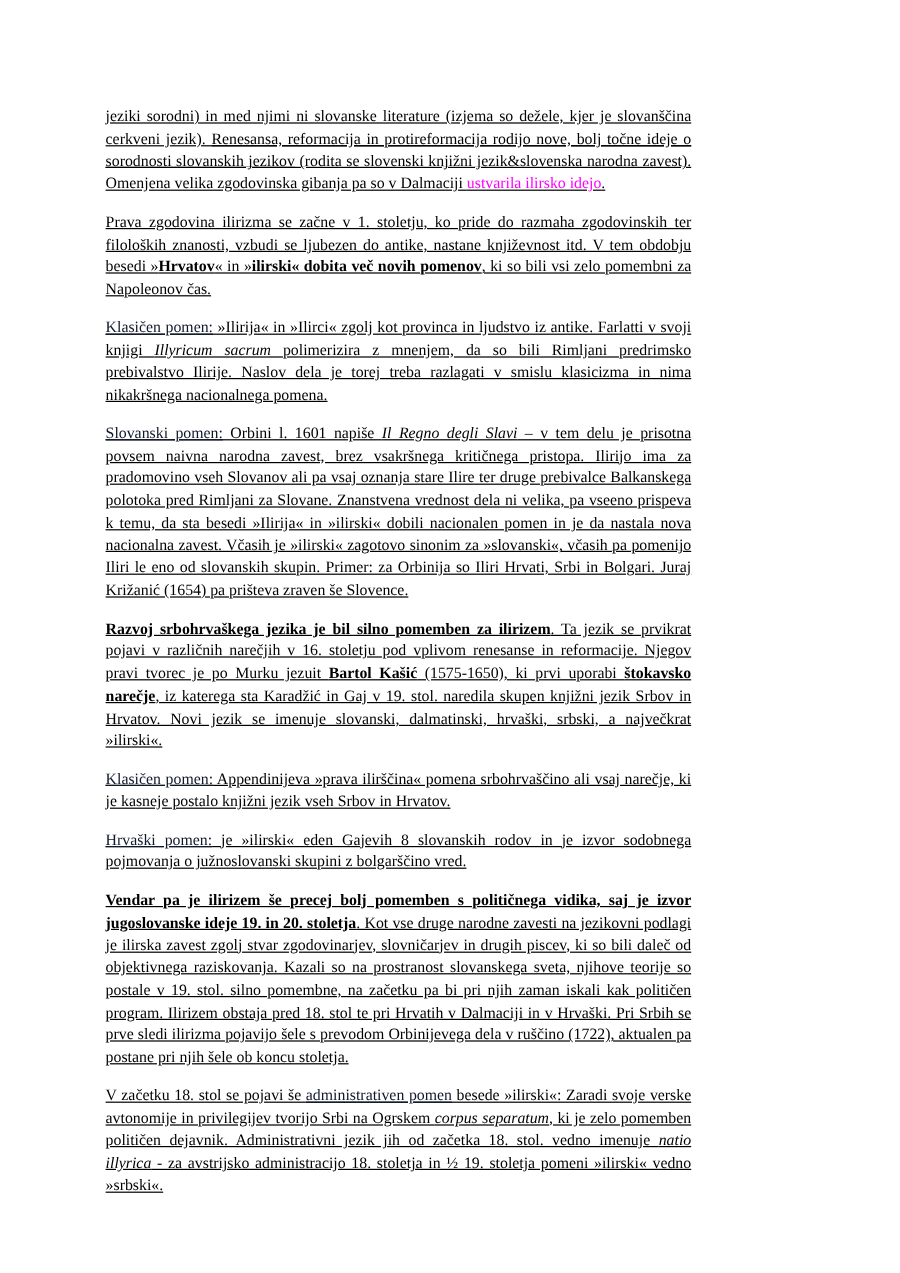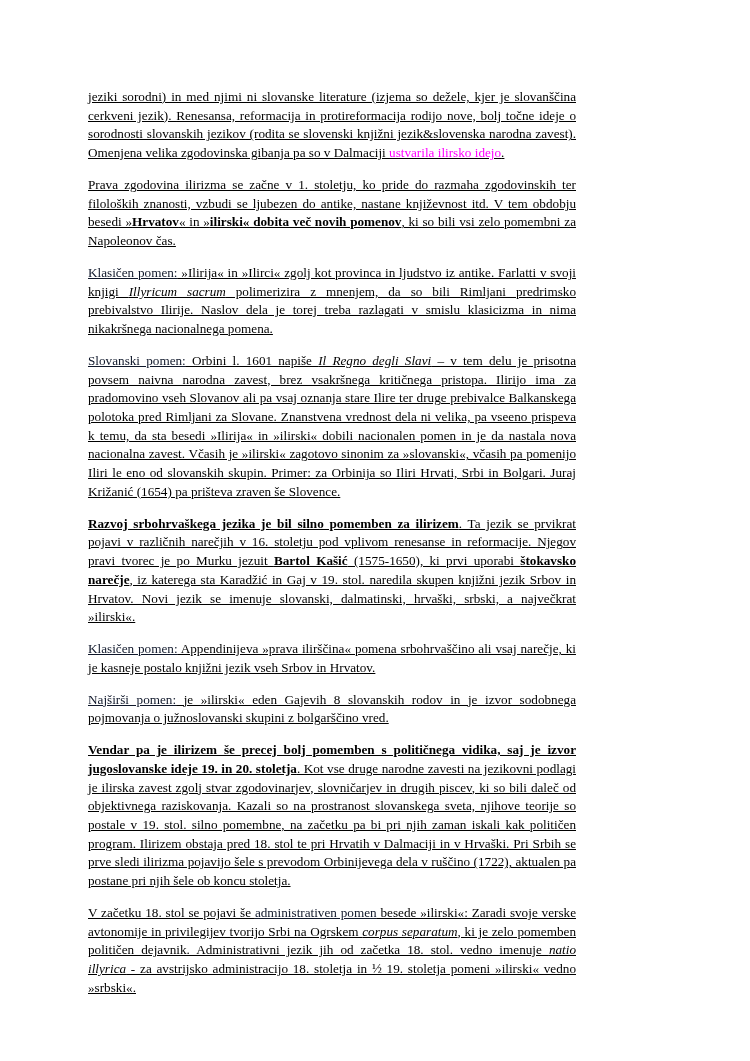--- a/index.html
+++ b/index.html
@@ -42,17 +42,17 @@
 <body>
 
 <div class="page">
   <div id="body-text">
       <p><span>jeziki sorodni) in med njimi ni slovanske literature (izjema so dežele, kjer je slovanščina cerkveni jezik). </span><span class="u">Renesansa, reformacija in protireformacija rodijo nove, bolj točne ideje o sorodnosti slovanskih jezikov</span><span> (rodita se slovenski knjižni jezik&amp;slovenska narodna zavest). Omenjena velika zgodovinska gibanja pa so v Dalmaciji </span><span class="magenta">ustvarila ilirsko idejo</span><span>.</span></p>
       <p><span>Prava zgodovina ilirizma se začne v 1. stoletju, ko pride do razmaha zgodovinskih ter filoloških znanosti, vzbudi se ljubezen do antike, nastane književnost itd. V tem obdobju besedi »</span><span class="b">Hrvatov</span><span>« in »</span><span class="b">ilirski« dobita več novih pomenov</span><span>, ki so bili vsi zelo pomembni za Napoleonov čas.</span></p>
       <p><span class="pink-label">Klasičen pomen:</span><span> »Ilirija« in »Ilirci« zgolj kot provinca in ljudstvo iz antike. Farlatti v svoji knjigi </span><span class="i">Illyricum sacrum</span><span> polimerizira z mnenjem, da so bili Rimljani predrimsko prebivalstvo Ilirije. Naslov dela je torej treba razlagati v smislu klasicizma in nima nikakršnega nacionalnega pomena.</span></p>
       <p><span class="pink-label">Slovanski pomen:</span><span> Orbini l. 1601 napiše </span><span class="i">Il Regno degli Slavi</span><span> – v tem delu je prisotna povsem naivna narodna zavest, brez vsakršnega kritičnega pristopa. Ilirijo ima za pradomovino vseh Slovanov ali pa vsaj oznanja stare Ilire ter druge prebivalce Balkanskega polotoka pred Rimljani za Slovane. Znanstvena vrednost dela ni velika, pa vseeno prispeva k temu, da sta besedi »Ilirija« in »ilirski« dobili nacionalen pomen in je da nastala nova nacionalna zavest. Včasih je »ilirski« zagotovo sinonim za »slovanski«, včasih pa pomenijo Iliri le eno od slovanskih skupin. Primer: za Orbinija so Iliri Hrvati, Srbi in Bolgari. Juraj Križanić (1654) pa prišteva zraven še Slovence.</span></p>
       <p><span class="b">Razvoj srbohrvaškega jezika je bil silno pomemben za ilirizem</span><span>. Ta jezik se prvikrat pojavi v različnih narečjih v 16. stoletju pod vplivom renesanse in reformacije. Njegov pravi tvorec je po Murku jezuit </span><span class="b">Bartol Kašić</span><span> (1575-1650), ki prvi uporabi </span><span class="b">štokavsko narečje</span><span>, iz katerega sta Karadžić in Gaj v 19. stol. naredila skupen knjižni jezik Srbov in Hrvatov. Novi jezik se imenuje slovanski, dalmatinski, hrvaški, srbski, a največkrat »ilirski«.</span></p>
       <p><span class="pink-label">Klasičen pomen:</span><span> Appendinijeva »prava ilirščina« pomena srbohrvaščino ali vsaj narečje, ki je kasneje postalo knjižni jezik vseh Srbov in Hrvatov.</span></p>
-      <p><span class="pink-label">Najširši pomen:</span><span> je »ilirski« eden Gajevih 8 slovanskih rodov in je izvor sodobnega pojmovanja o južnoslovanski skupini z bolgarščino vred.</span></p>
+      <p><span class="pink-label">Hrvaški pomen:</span><span> je »ilirski« eden Gajevih 8 slovanskih rodov in je izvor sodobnega pojmovanja o južnoslovanski skupini z bolgarščino vred.</span></p>
       <p><span class="b">Vendar pa je ilirizem še precej bolj pomemben s političnega vidika, saj je izvor jugoslovanske ideje 19. in 20. stoletja</span><span>. Kot vse druge narodne zavesti na jezikovni podlagi je ilirska zavest zgolj stvar zgodovinarjev, slovničarjev in drugih piscev, ki so bili daleč od objektivnega raziskovanja. Kazali so na prostranost slovanskega sveta,  njihove teorije so postale v 19. stol. silno pomembne, na začetku pa bi pri njih zaman iskali kak političen program. Ilirizem obstaja pred 18. stol te pri Hrvatih v Dalmaciji in v Hrvaški. Pri Srbih se prve sledi ilirizma pojavijo šele s prevodom Orbinijevega dela v ruščino (1722), aktualen pa postane pri njih šele ob koncu stoletja.</span></p>
       <p><span>V začetku 18. stol se pojavi še </span><span class="pink-label">administrativen pomen</span><span> besede »ilirski«: Zaradi svoje verske avtonomije in privilegijev tvorijo Srbi na Ogrskem </span><span class="i">corpus separatum</span><span>, ki je zelo pomemben političen dejavnik. Administrativni jezik jih od začetka 18. stol. vedno imenuje </span><span class="i">natio illyrica</span><span> - za avstrijsko administracijo 18. stoletja in ½ 19. stoletja pomeni »ilirski« vedno »srbski«.</span></p>
     </div>
 </div>
 
 </body></html>

